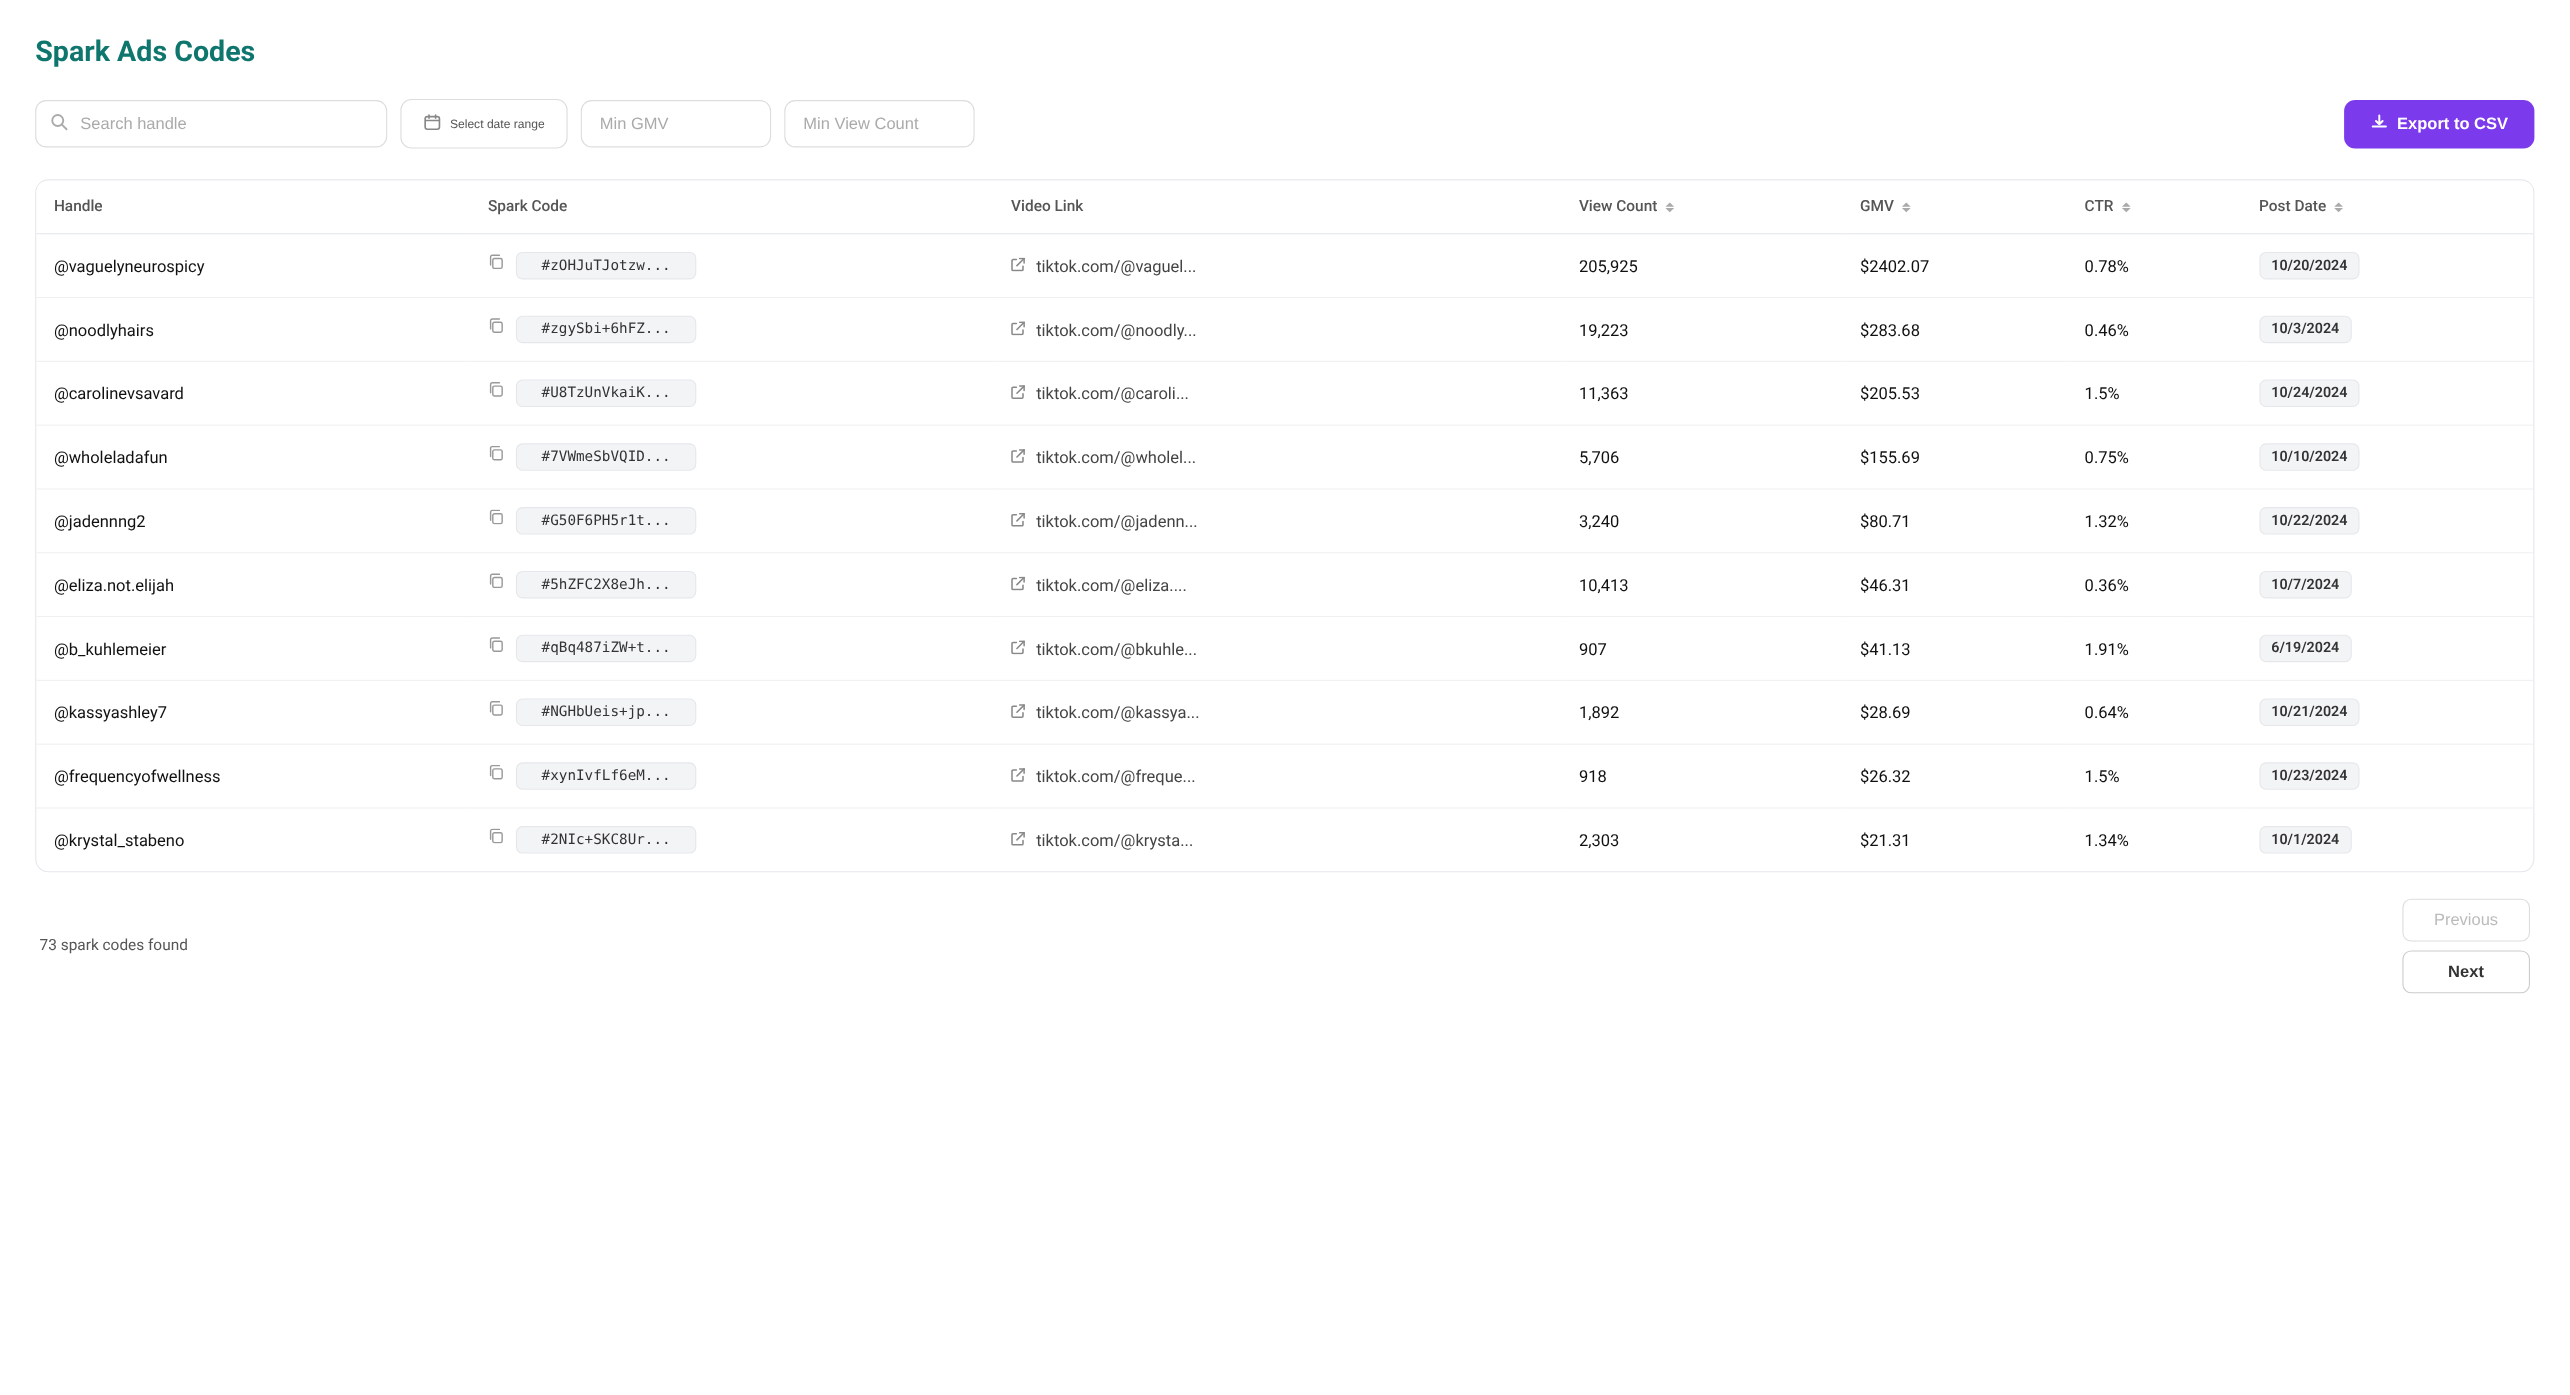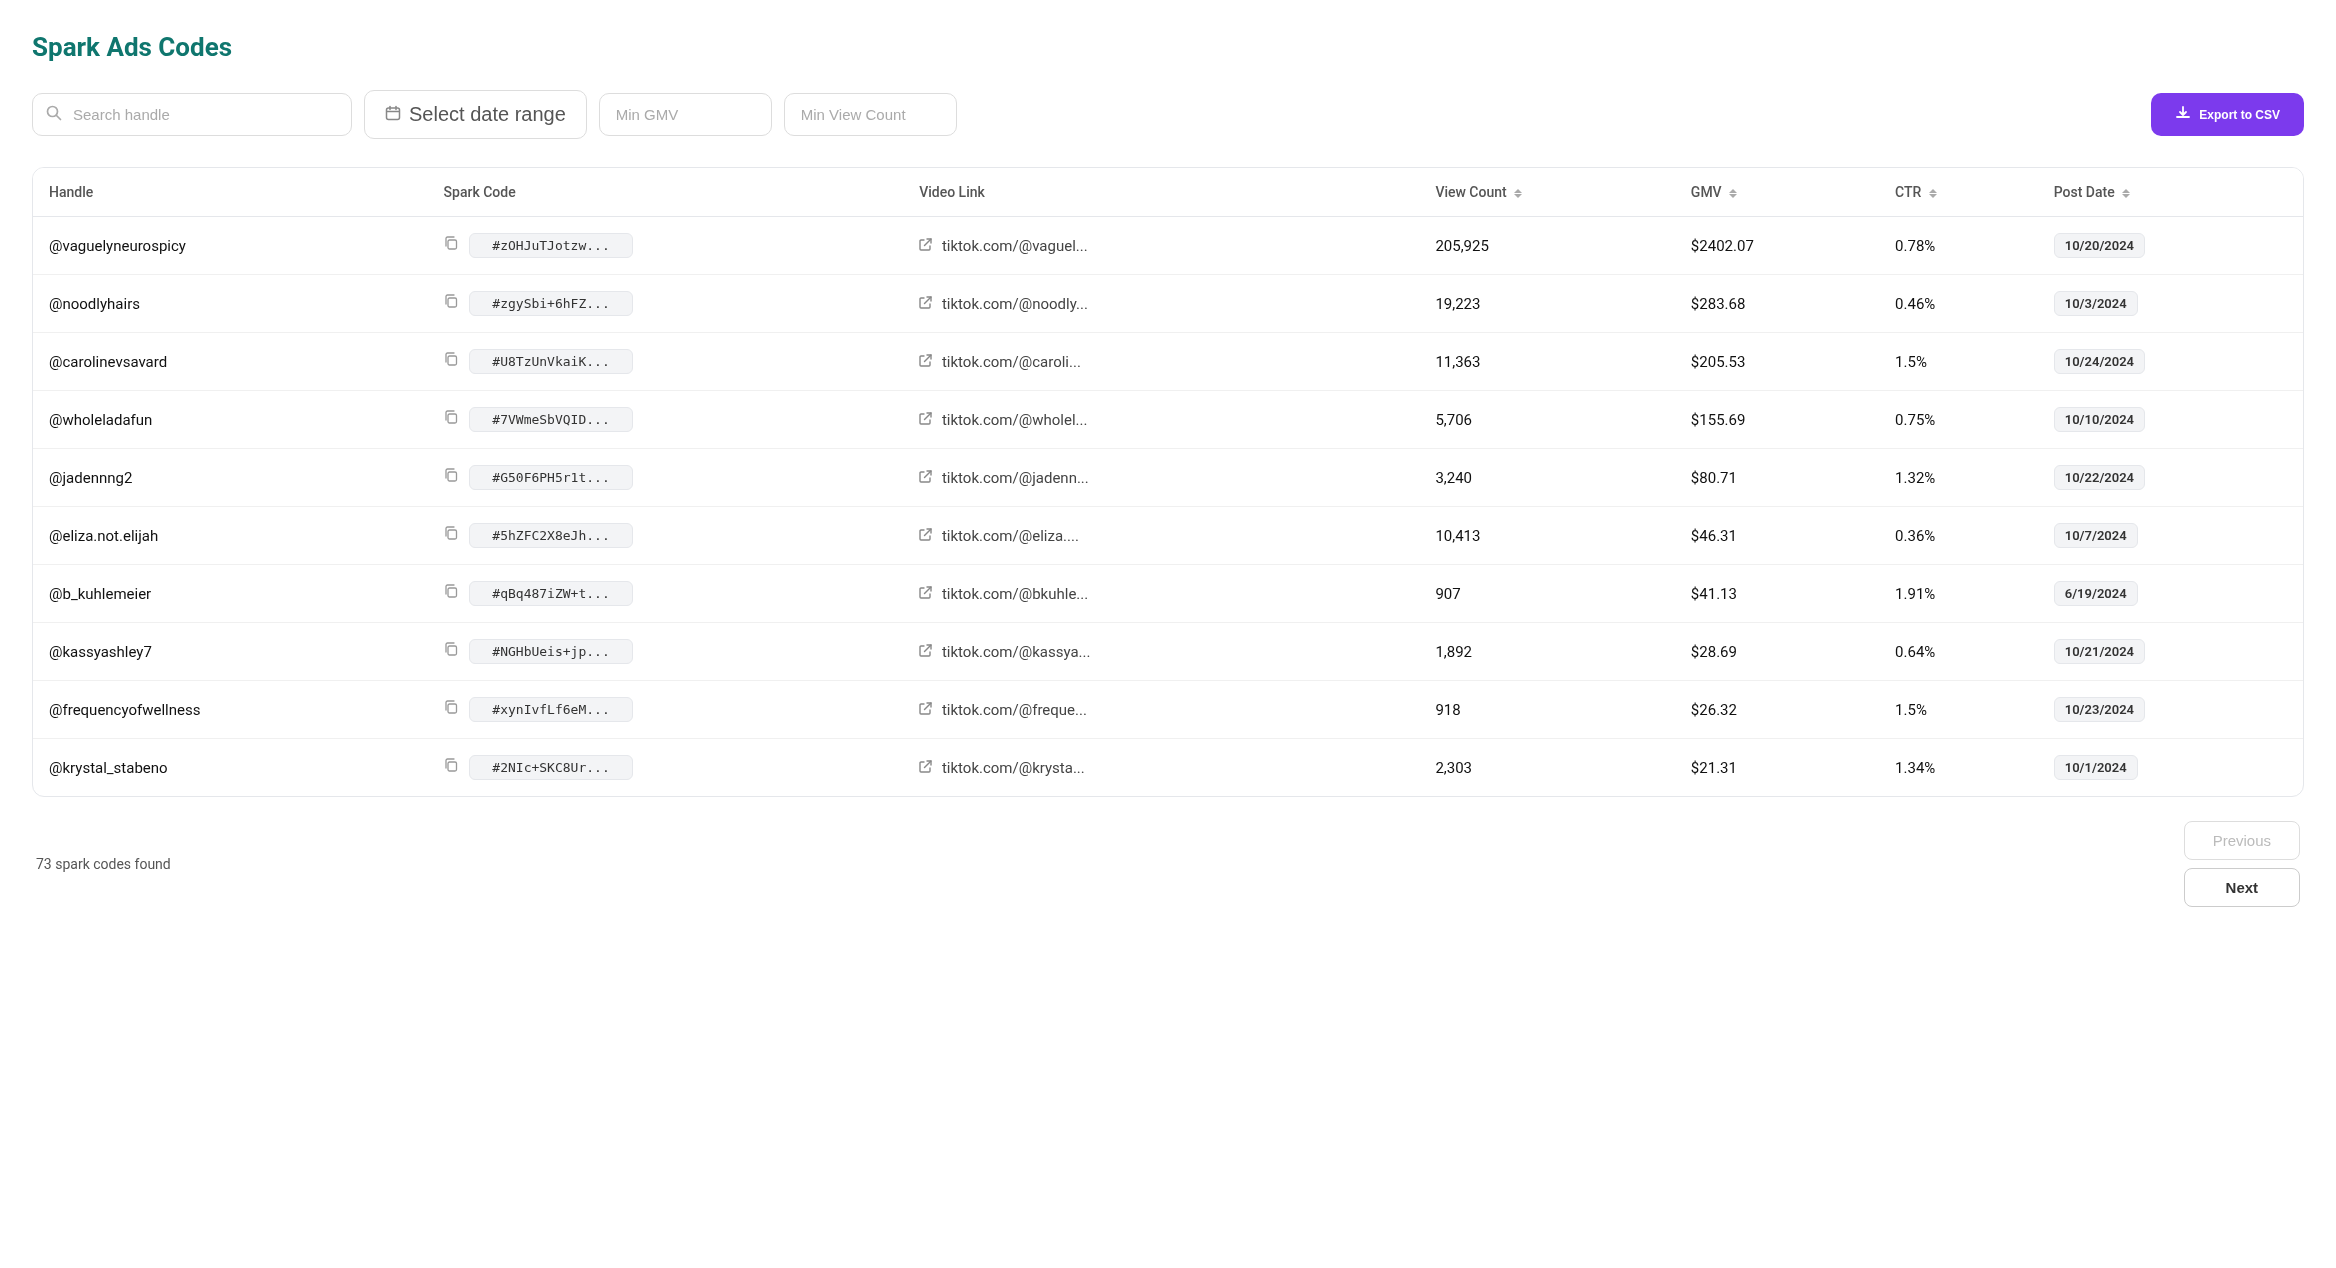--- a/index.html
+++ b/index.html
@@ -45,21 +45,21 @@
     }
     .search-input::placeholder { color: #aaa; }
     .date-range-btn {
       display: flex;
       align-items: center;
       gap: 8px;
       padding: 12px 20px;
       border: 1.5px solid #ddd;
       border-radius: 10px;
       background: #fff;
-      font-size: 20px;
+      font-size: 11px;
       color: #555;
       cursor: pointer;
       white-space: nowrap;
     }
     .min-gmv-input, .min-view-input {
       padding: 12px 16px;
       border: 1.5px solid #ddd;
       border-radius: 10px;
       font-size: 15px;
       color: #aaa;
@@ -70,21 +70,21 @@
     .min-gmv-input::placeholder, .min-view-input::placeholder { color: #aaa; }
     .export-btn {
       display: flex;
       align-items: center;
       gap: 8px;
       padding: 12px 24px;
       background: #7c3aed;
       color: #fff;
       border: none;
       border-radius: 10px;
-      font-size: 12px;
+      font-size: 15px;
       font-weight: 600;
       cursor: pointer;
       white-space: nowrap;
       margin-left: auto;
     }
     .table-container {
       border: 1.5px solid #e5e7eb;
       border-radius: 12px;
       overflow: hidden;
     }

